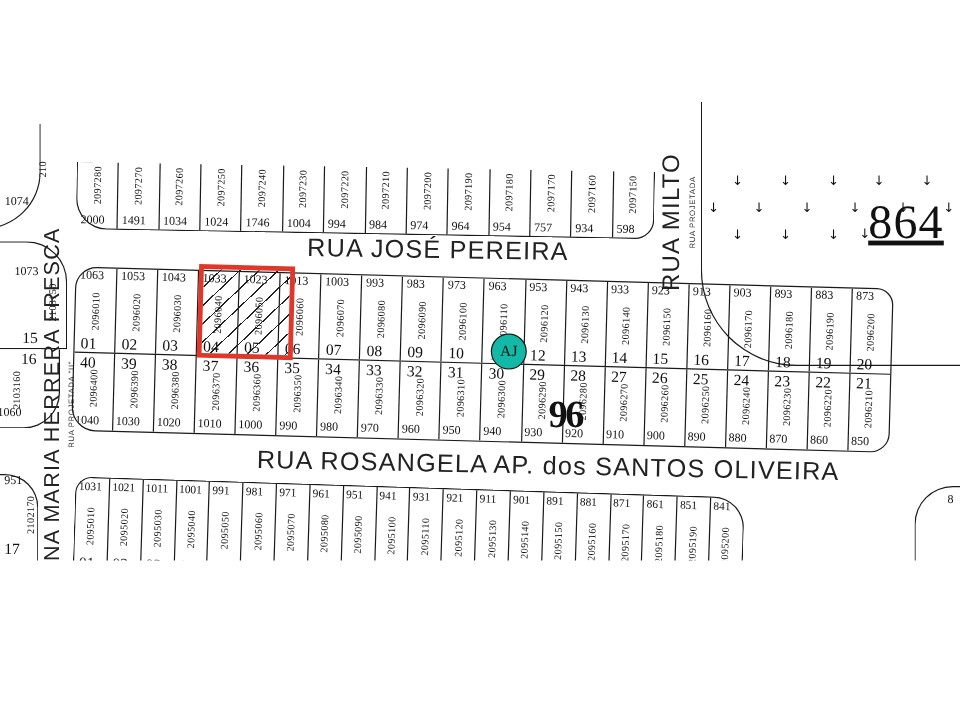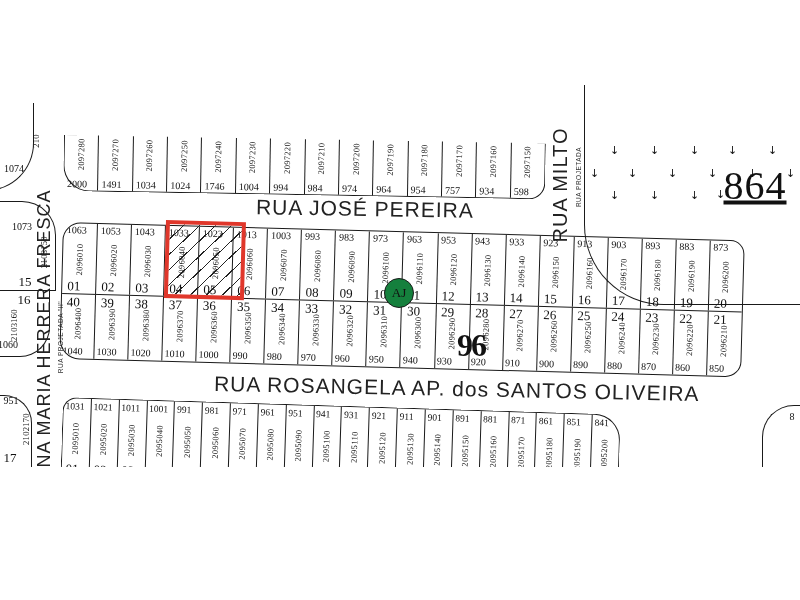--- a/index.html
+++ b/index.html
@@ -78,22 +78,22 @@
 
   
   .field{position:absolute;left:584px;top:-6px;width:242px;height:226px;
          border-left:1px solid var(--line);border-bottom:1px solid var(--line);
          border-bottom-left-radius:80px;}
   .veg{position:absolute;font-size:11px;line-height:11px;color:#111;
        font-family:"DejaVu Sans",sans-serif;}
   .area-num{font-size:40px;letter-spacing:1px;text-decoration:underline;}
 
   .big96{font-size:32px;font-weight:bold;letter-spacing:-2px;margin-top:48px;}
-  .aj{position:absolute;left:384px;top:193px;width:30px;height:30px;border:1.5px solid var(--line);
-      border-radius:50%;text-align:center;line-height:28px;font-size:13px;background:#15803d;z-index:5;}
+  .aj{position:absolute;left:409px;top:193px;width:30px;height:30px;border:1.5px solid var(--line);
+      border-radius:50%;text-align:center;line-height:28px;font-size:13px;background:#14b8a6;z-index:5;}
 </style>
 </head>
 <body>
 
 <div class="canvas">
   <div class="sheet">
 
     <div class="wlot w-top"></div>
     <span class="pin rot code" style="left:36px;top:56px;">210</span>
     <span class="pin snum" style="left:14px;top:84px;font-size:10px;">1074</span>

